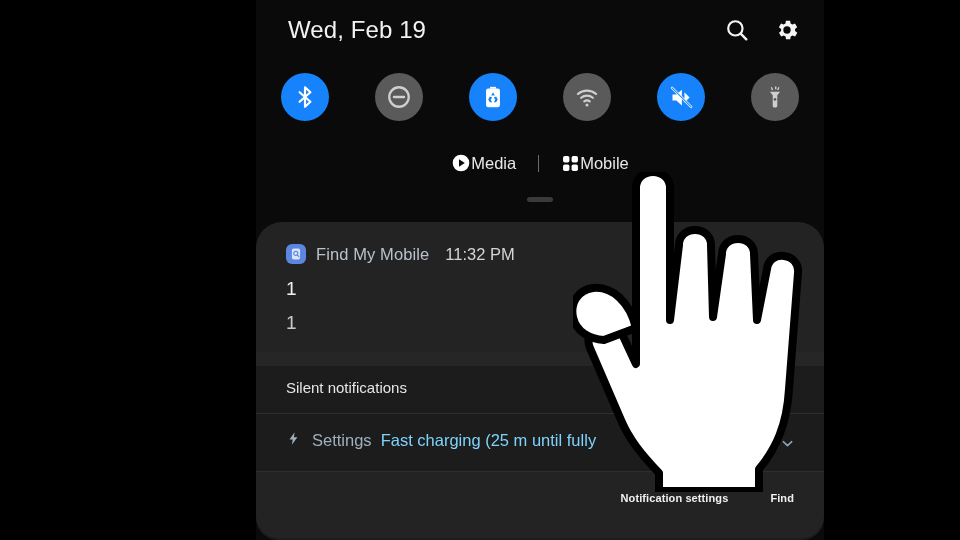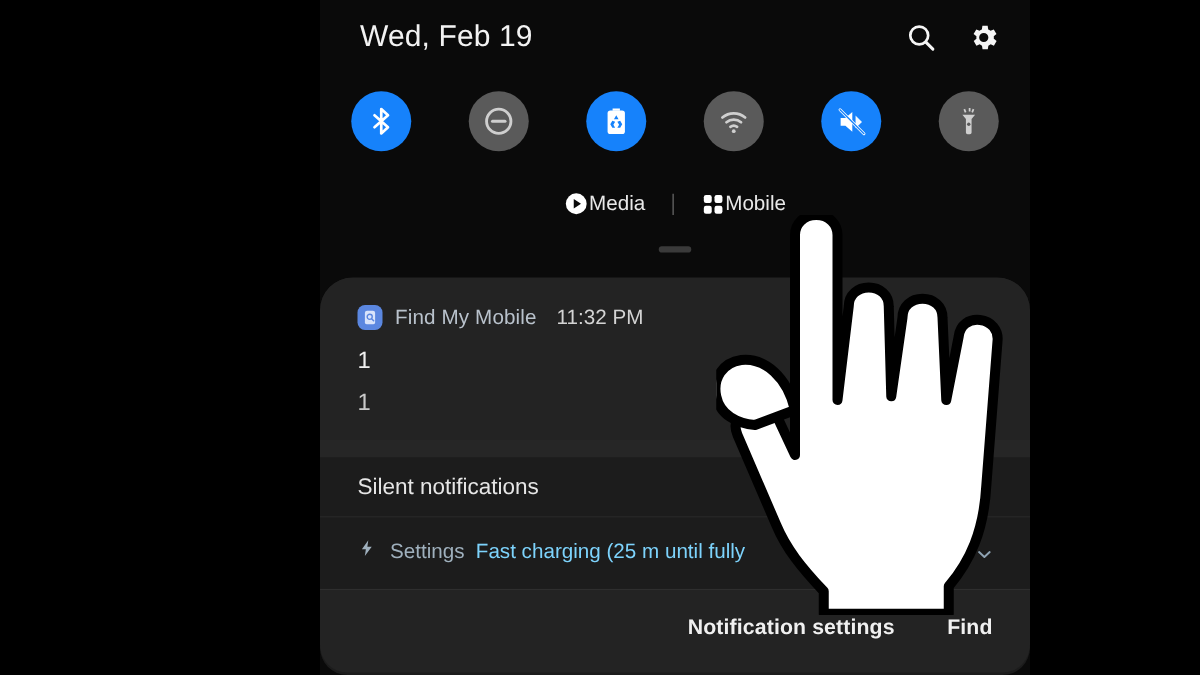--- a/index.html
+++ b/index.html
@@ -194,21 +194,21 @@
 
   .silent-head {
     position: relative;
     height: 47px;
     background: #1c1c1c;
   }
   .silent-head .lbl {
     position: absolute;
     left: 30px;
     top: 13px;
-    font-size: 18px;
+    font-size: 15px;
     color: #e6e6e6;
   }
   .hairline {
     height: 1px;
     background: #2e2e2e;
   }
 
   .notif-row {
     position: relative;
     height: 57px;
@@ -247,21 +247,21 @@
   }
   .action-btns {
     position: absolute;
     right: 30px;
     top: 20px;
     display: flex;
     align-items: center;
     gap: 42px;
   }
   .action-btn {
-    font-size: 17px;
+    font-size: 11px;
     font-weight: bold;
     color: #f0f0f0;
     letter-spacing: 0.1px;
   }
 
   
   .hand-cursor {
     position: absolute;
     left: 573px;
     top: 172px;

